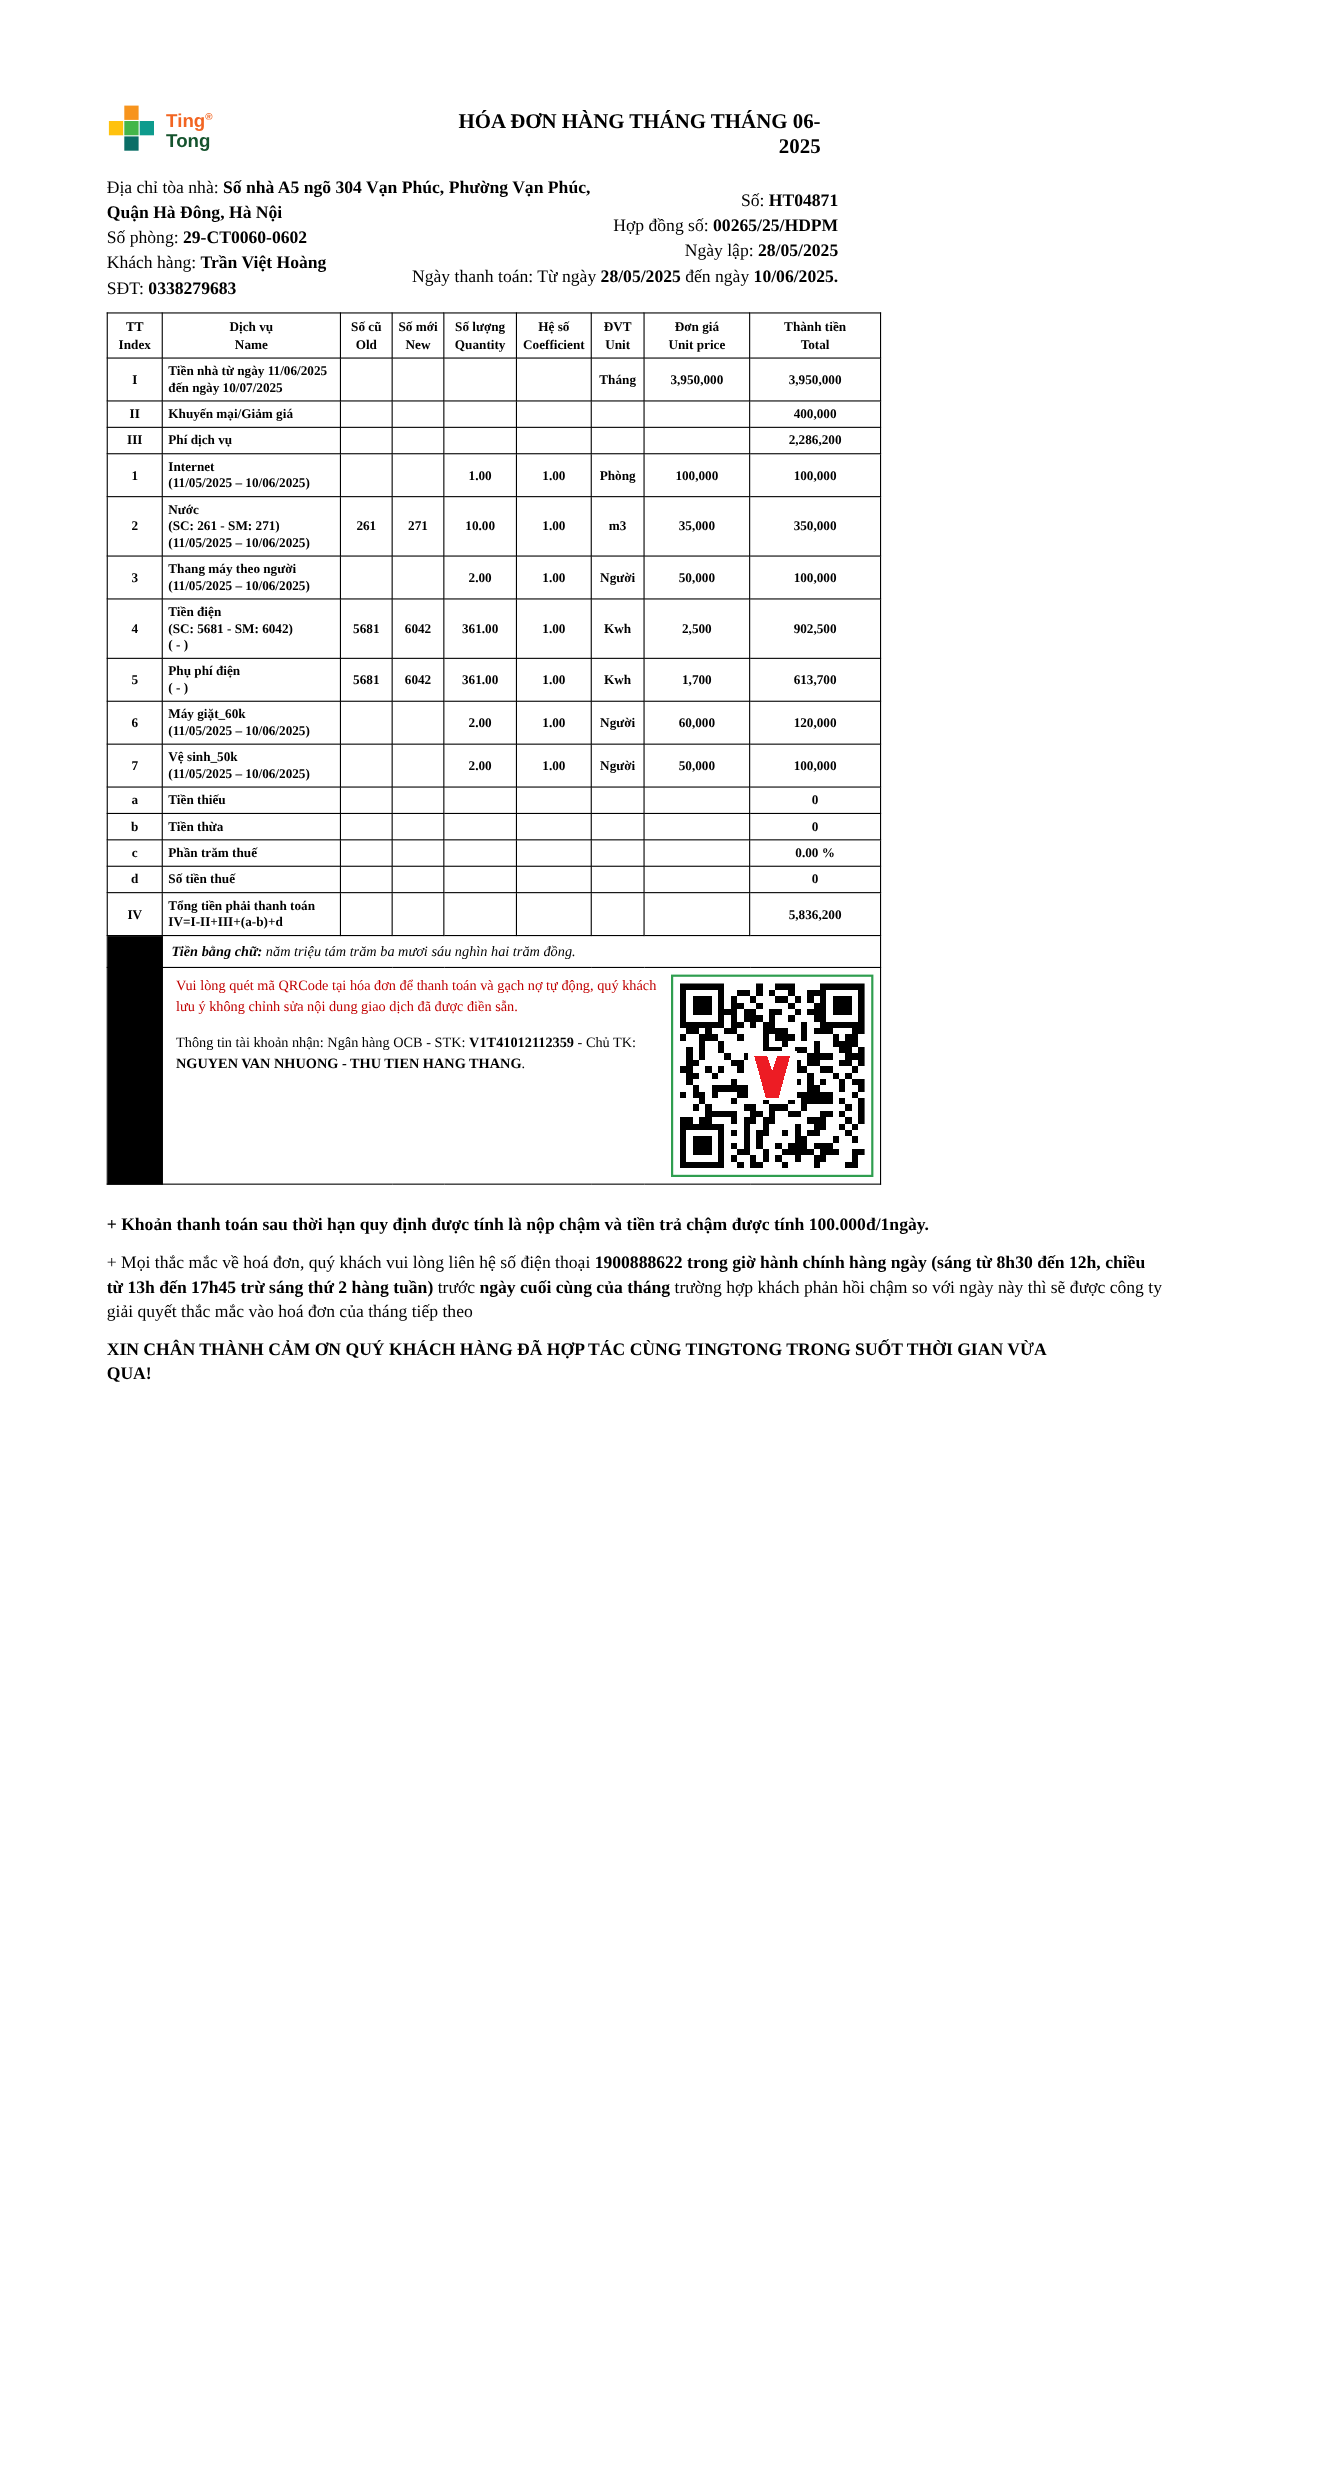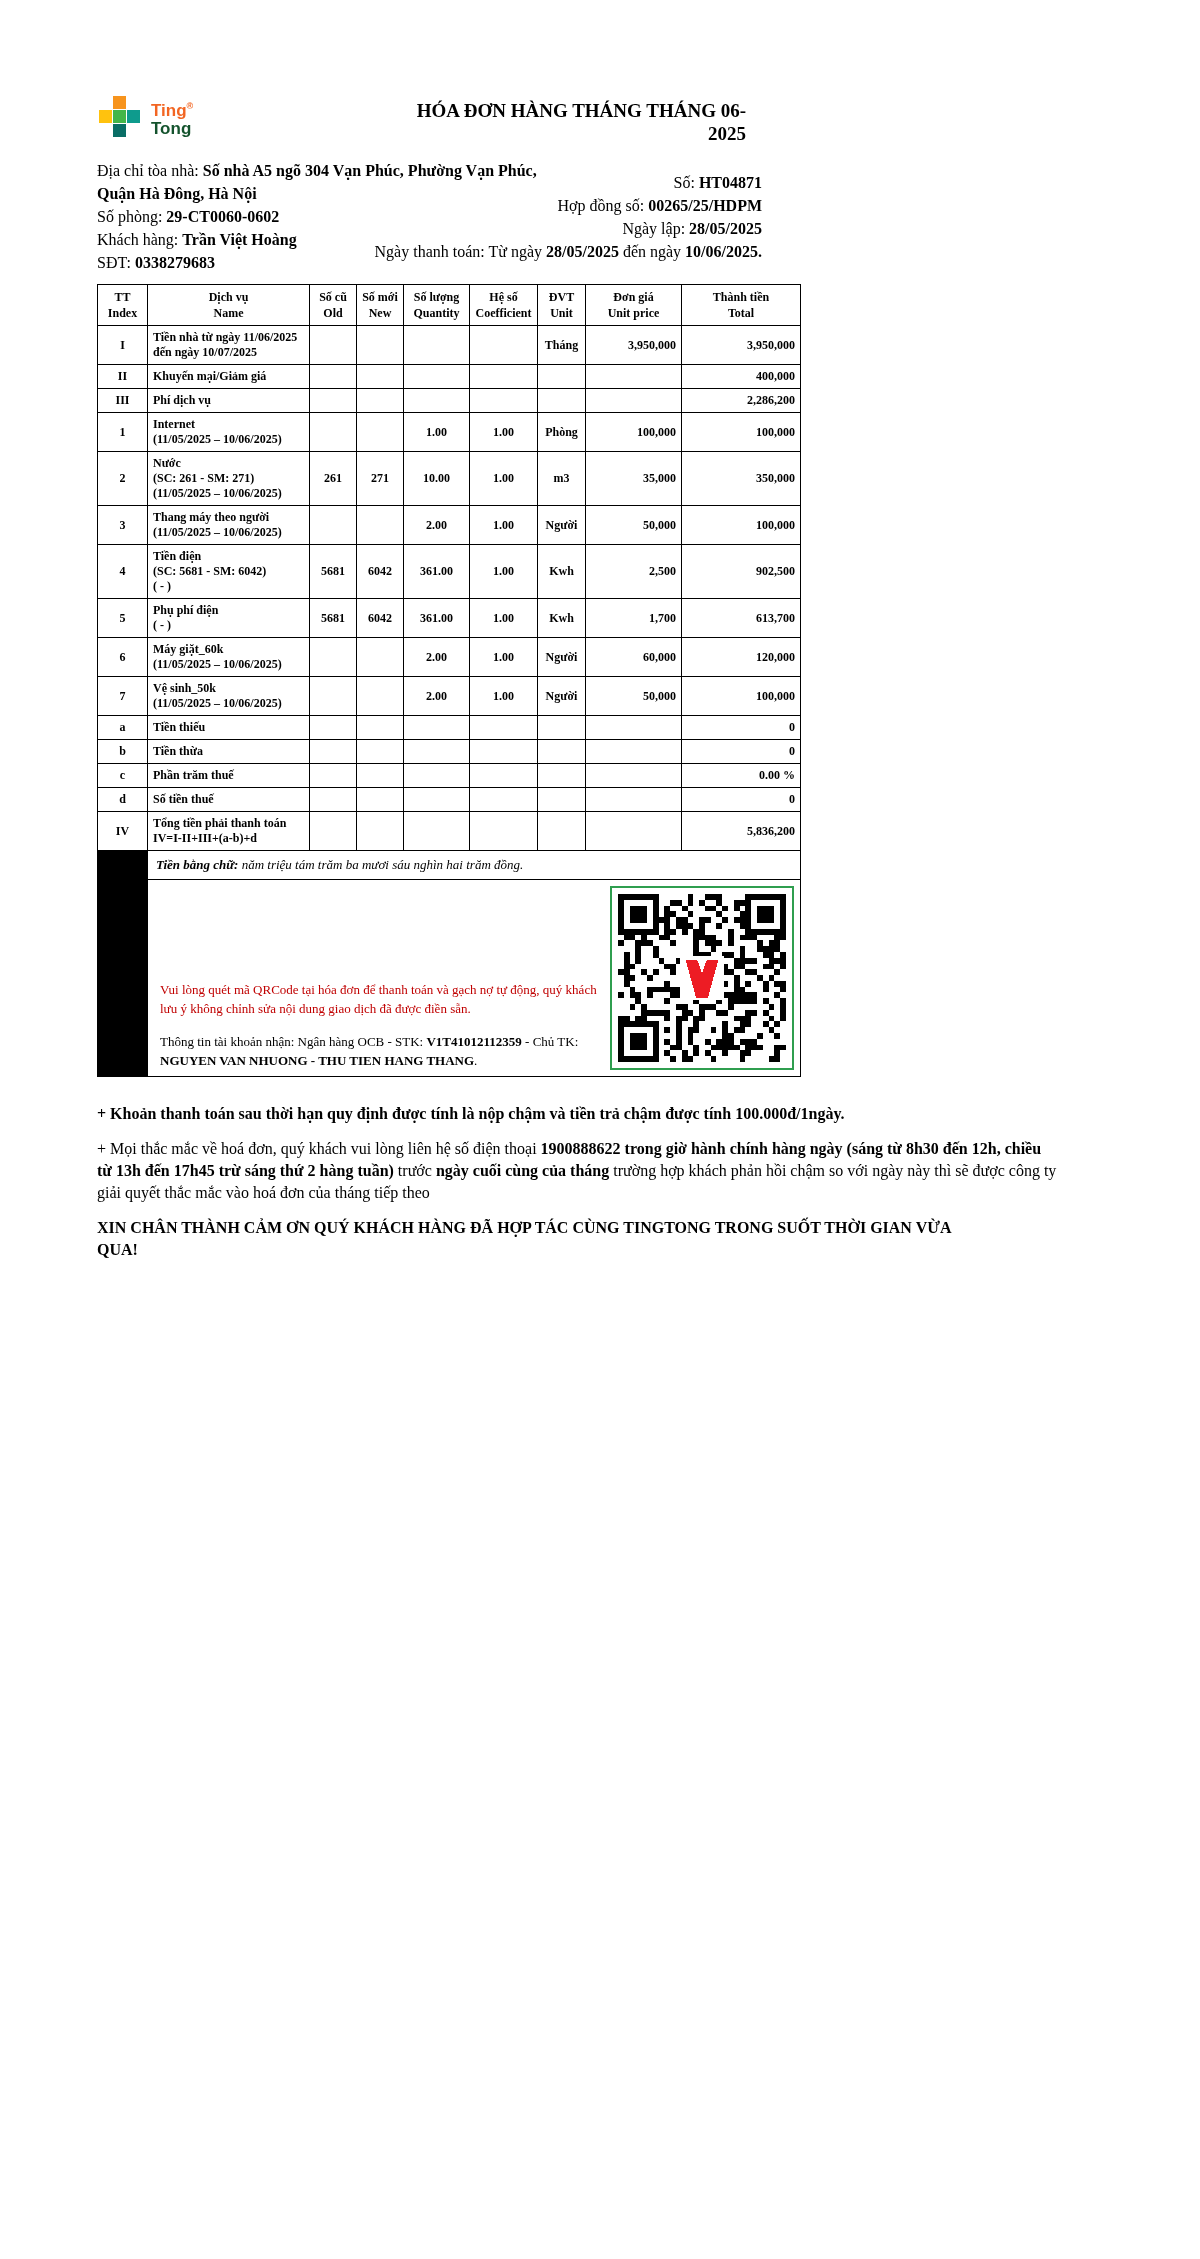--- a/index.html
+++ b/index.html
@@ -28,26 +28,26 @@
   .info-right { position: absolute; top: 12px; right: 38px; text-align: right; }
 
   
   .invoice-table { width: 703px; margin-top: 10px; border-collapse: collapse; table-layout: fixed; font-size: 12px; }
   .invoice-table th, .invoice-table td { border: 1px solid #000; vertical-align: middle; }
   .invoice-table th { padding: 4px 2px; line-height: 16px; text-align: center; font-weight: bold; }
   #table-body td { padding: 4px 5px; line-height: 15px; font-weight: bold; }
   td.col-index { text-align: center; }
   td.col-name { text-align: left; padding-left: 5px; }
   td.col-old, td.col-new, td.col-qty, td.col-coef, td.col-unit { text-align: center; }
-  td.col-price, td.col-total { text-align: right; padding-right: 6px; }
+  td.col-price, td.col-total { text-align: center; padding-right: 6px; }
   .dark-cell { background: #000; }
   .words-cell { font-style: italic; font-size: 13px; padding: 6px 8px; }
   .words-label { font-weight: bold; font-style: italic; }
   .qr-cell { padding: 6px; }
-  .qr-flex { display: flex; align-items: flex-end; gap: 12px; }
+  .qr-flex { display: flex; align-items: flex-start; gap: 12px; }
   .qr-texts { flex: 1; padding-left: 6px; font-size: 13px; line-height: 19px; }
   .qr-notice { margin-bottom: 14px; }
   .qr-account { margin: 0; }
   .qr-box { flex: 0 0 auto; width: 184px; height: 184px; border: 2px solid #2F9E4F; display: flex; align-items: center; justify-content: center; background: #fff; }
 
   
   .notes { width: 960px; margin-top: 26px; font-size: 16px; }
   .notes-heading { font-weight: bold; margin-bottom: 15px; line-height: 22px; }
   .note { margin-bottom: 13px; line-height: 22px; }
   .note-thanks { max-width: 870px; }

